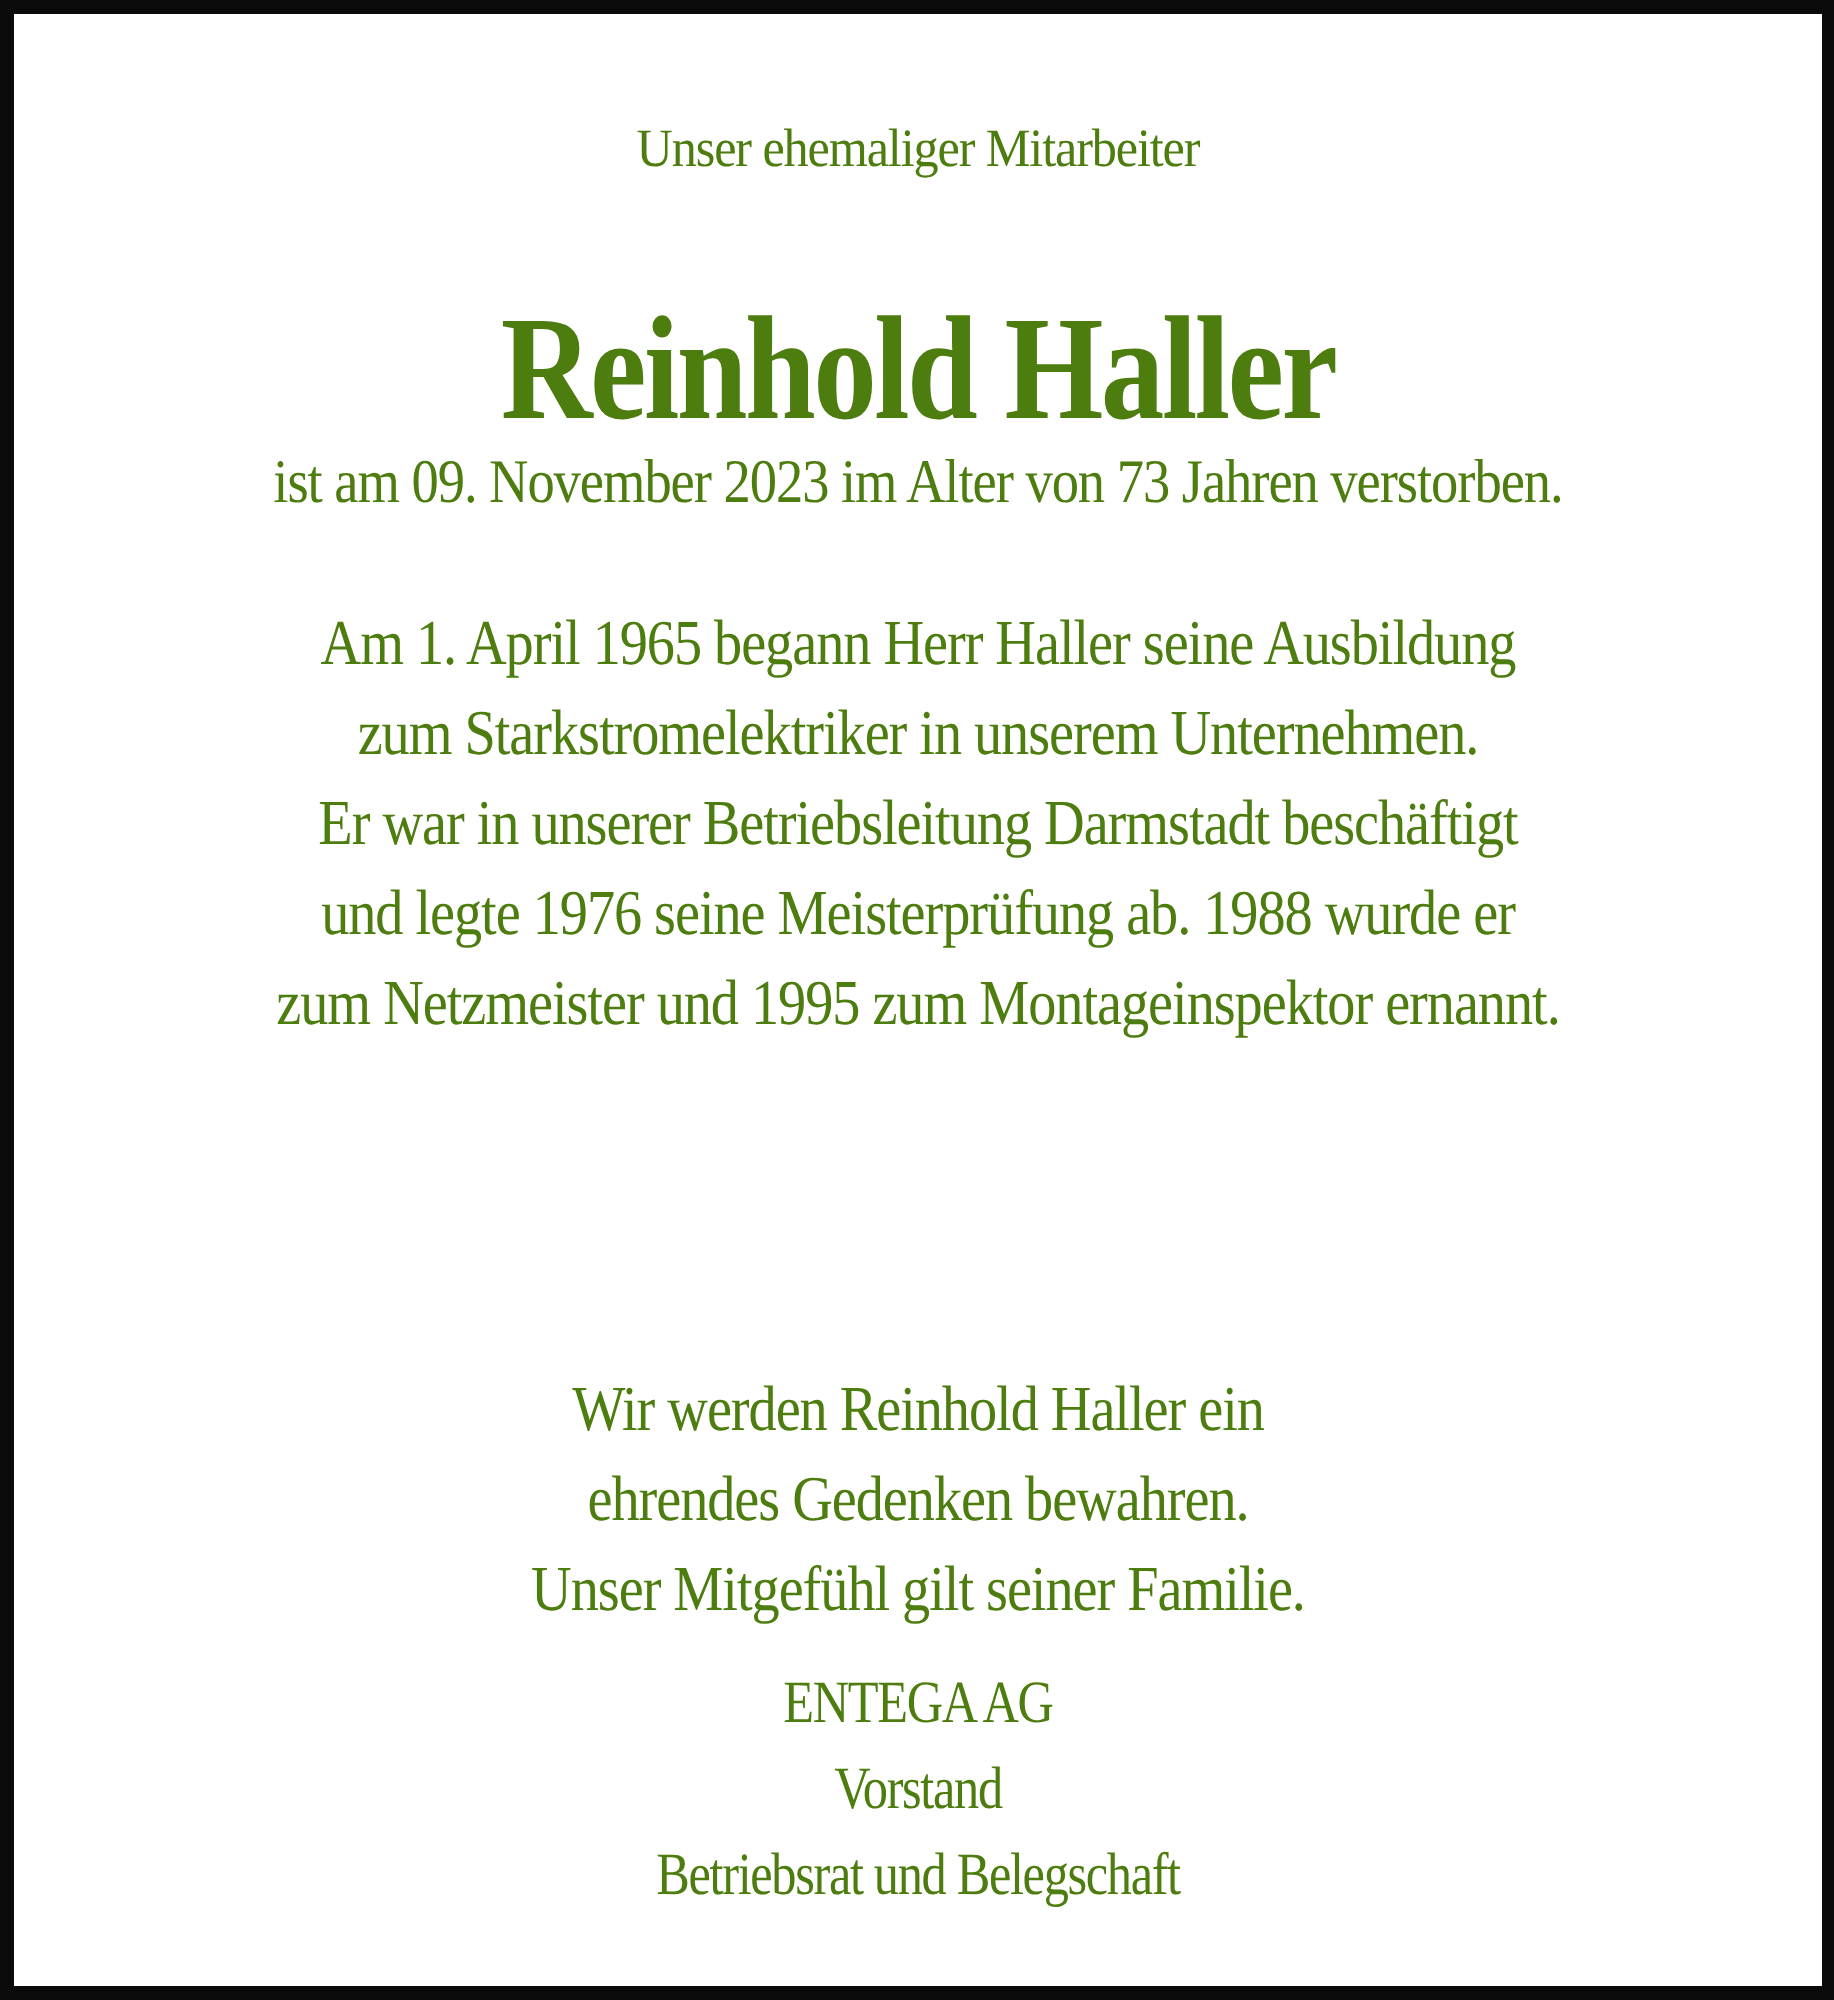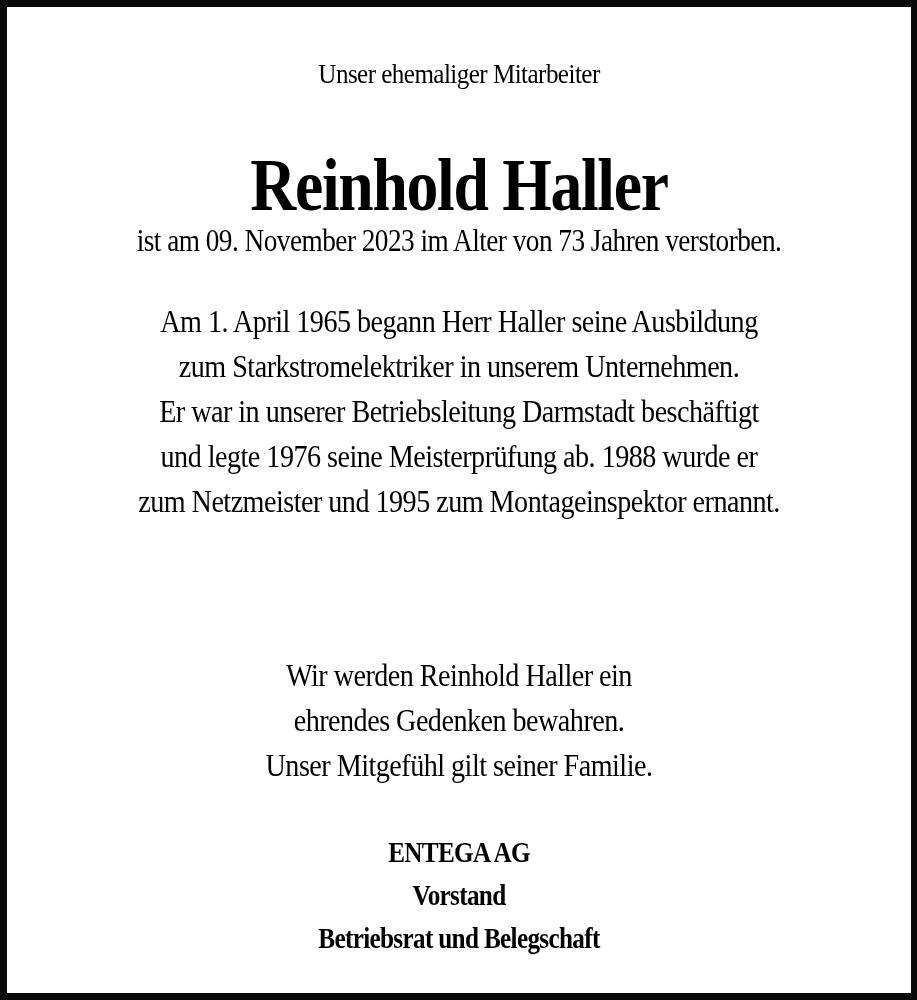--- a/index.html
+++ b/index.html
@@ -21,21 +21,21 @@
       border-top: 7px solid #0a0a0a;
       border-left: 7px solid #0a0a0a;
       border-right: 6px solid #0a0a0a;
       border-bottom: 7px solid #0a0a0a;
       background: #ffffff;
     }
     .content {
       position: absolute;
       left: 0; right: 0; top: 0; bottom: 0;
       font-family: "Liberation Serif", "DejaVu Serif", serif;
-      color: #000000;
+      color: #4d7c0f;
       text-align: center;
     }
     .line {
       position: absolute;
       left: 0;
       right: 0;
       white-space: nowrap;
       letter-spacing: -0.6px;
     }
     .pre {
@@ -61,28 +61,28 @@
       font-size: 32px;
       line-height: 45px;
       letter-spacing: -0.6px;
     }
     .para div {
       white-space: nowrap;
       transform: scaleX(0.88);
     }
     .p1 { top: 292px; }
     .p2 { top: 528px; }
-    .p3 { top: 646px; }
+    .p3 { top: 675px; }
     .sign {
       position: absolute;
       left: 0; right: 0;
       top: 823px;
       font-size: 30px;
       line-height: 43px;
-      font-weight: bold;
+      font-weight: normal;
       letter-spacing: -0.8px;
     }
     .sign div {
       white-space: nowrap;
       transform: scaleX(0.84);
     }
   </style>
 </head>
 <body>
 

